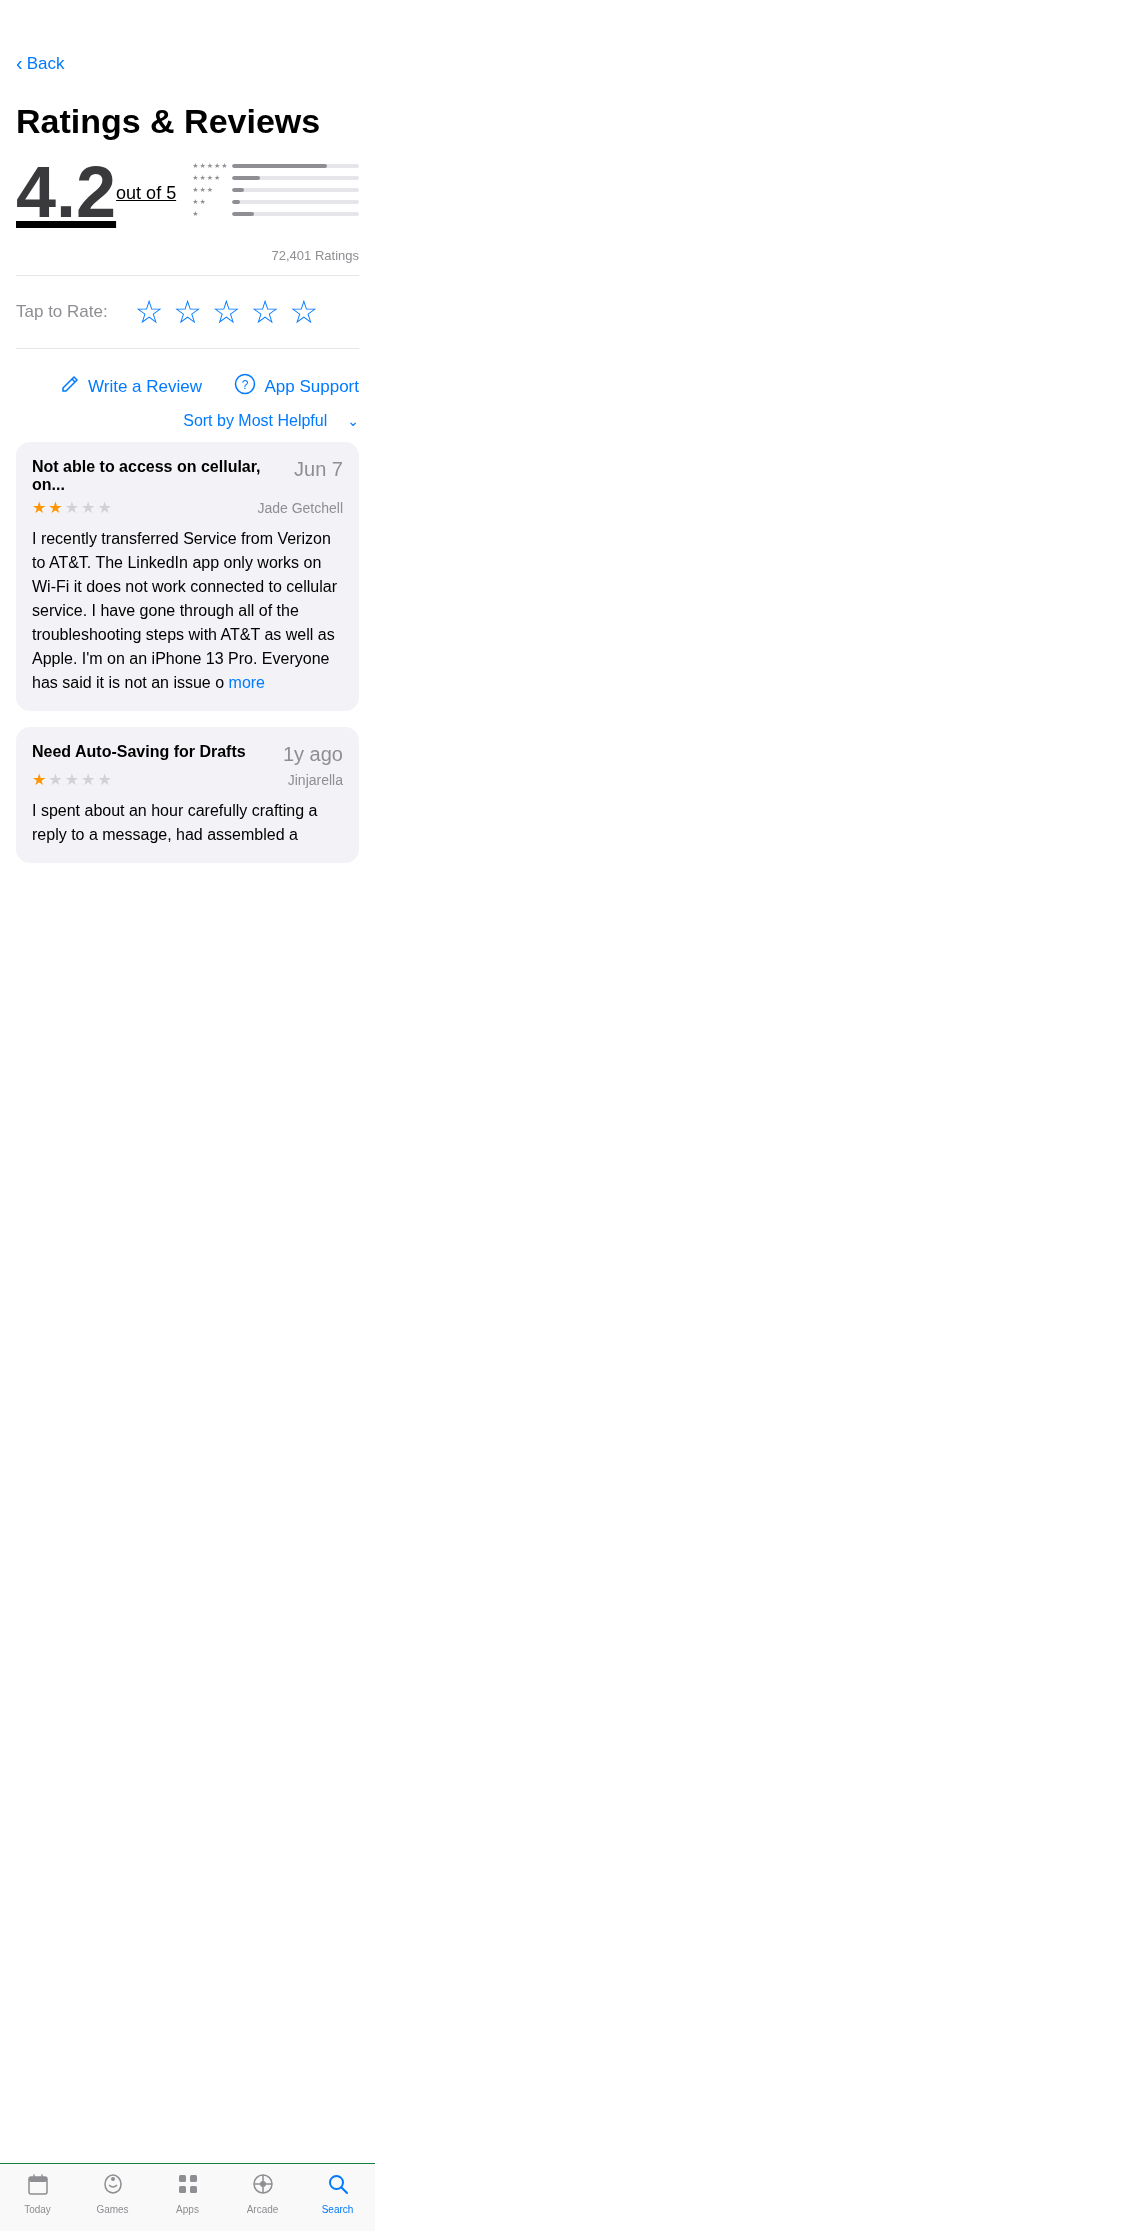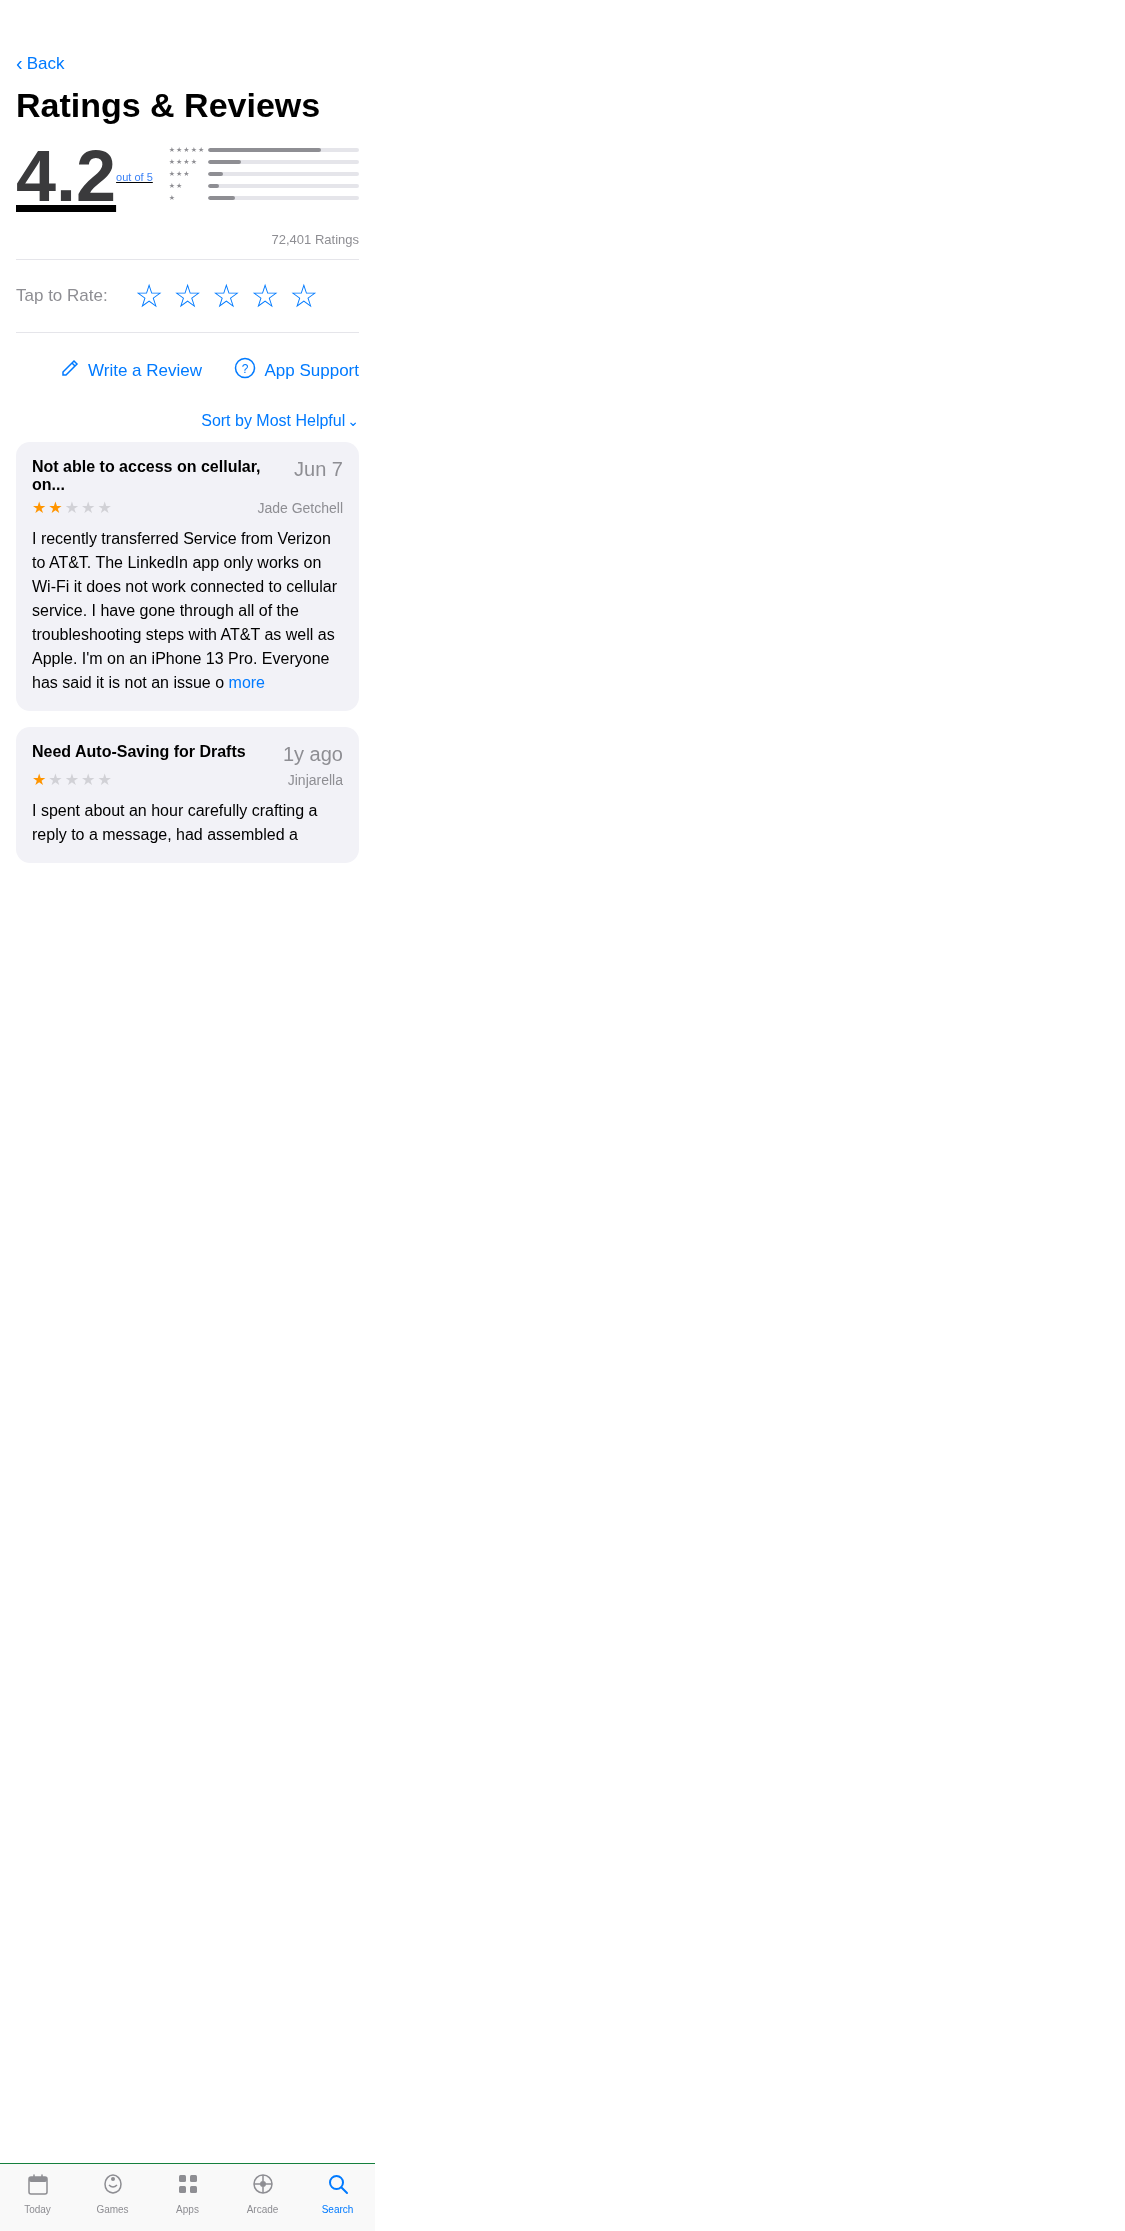--- a/index.html
+++ b/index.html
@@ -37,20 +37,21 @@
     .back-chevron {
       font-size: 20px;
       font-weight: 300;
     }
 
     .page-title {
       font-size: 34px;
       font-weight: 800;
       padding: 8px 16px 16px;
       line-height: 1.1;
+      margin-top: 16px;
     }
 
     .rating-section {
       padding: 0 16px 16px;
       display: flex;
       align-items: flex-start;
       gap: 16px;
     }
 
     .big-rating {
@@ -62,22 +63,22 @@
     }
 
     .big-number {
       font-size: 72px;
       font-weight: 700;
       color: #3a3a3c;
       line-height: 1;
     }
 
     .out-of {
-      font-size: 11px;
-      color: #3b82f6;
+      font-size: 18px;
+      color: #000000;
       font-weight: 500;
       margin-top: 2px;
     }
 
     .bars-section {
       flex: 1;
       display: flex;
       flex-direction: column;
       gap: 4px;
       padding-top: 6px;
@@ -178,27 +179,26 @@
     .sort-row {
       display: flex;
       justify-content: flex-end;
       align-items: center;
       padding: 0 16px 12px;
     }
 
     .sort-btn {
       display: flex;
       align-items: center;
-      gap: 2px;
+      gap: 20px;
       color: #007AFF;
       font-size: 16px;
       background: none;
       border: none;
       cursor: pointer;
-      margin-top: 16px;
     }
 
     .review-card {
       background: #f2f2f7;
       border-radius: 14px;
       margin: 0 16px 16px;
       padding: 16px;
     }
 
     .review-header {

